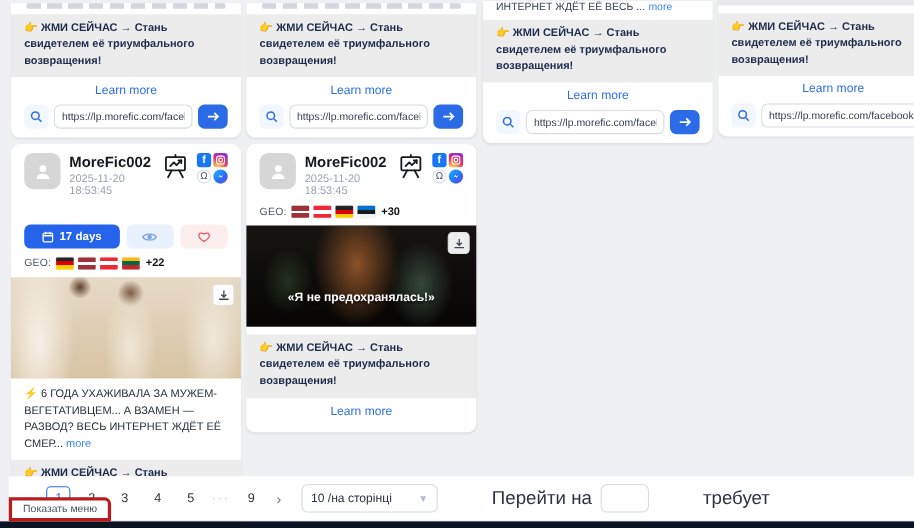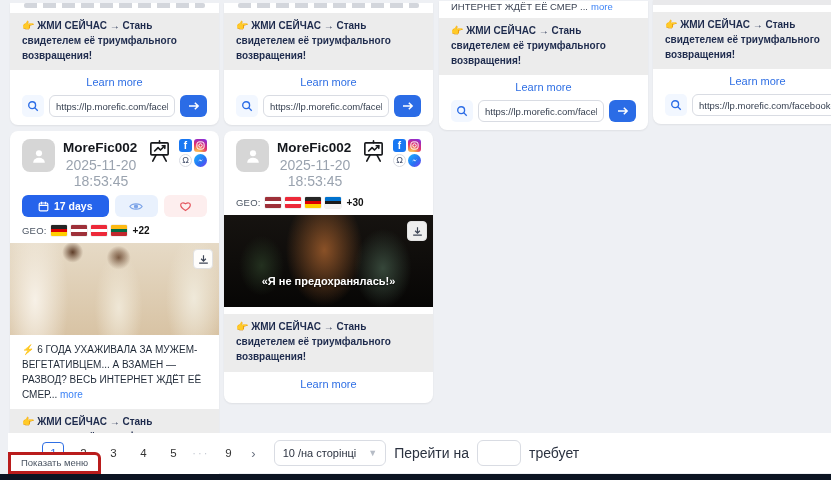--- a/index.html
+++ b/index.html
@@ -35,30 +35,30 @@
   .url-input { flex:1; min-width:0; height:22px; border:1px solid #d9dce3; border-radius:6px;
     padding:0 6px; font-size:9.5px; color:#374151; font-family:"Liberation Sans",sans-serif; background:#fff; }
   .sq-btn { width:27px; height:22px; border:none; border-radius:6px; background:#2b6ce6; flex:none;
     display:flex; align-items:center; justify-content:center; cursor:pointer; }
 
   .hdr { display:flex; align-items:flex-start; gap:8px; }
   .avatar { width:33px; height:33px; border-radius:8px; background:#d6d6d6; flex:none;
     display:flex; align-items:center; justify-content:center; }
   .who { flex:1; min-width:0; padding-top:1px; }
   .name { font-size:13.5px; font-weight:bold; color:#14171c; }
-  .date { font-size:14px; color:#9aa3af; margin-top:2px;text-align:center; }
+  .date { font-size:10px; color:#9aa3af; margin-top:2px; }
   .hdr-icons { display:flex; gap:7px; align-items:flex-start; }
   .platforms { display:grid; grid-template-columns:13px 13px; gap:2px; }
   .pf { width:13px; height:13px; border-radius:3px; display:flex; align-items:center; justify-content:center; overflow:hidden; }
   .pf-fb { background:#1877f2; color:#fff; font-size:10px; font-weight:bold; line-height:1; }
   .pf-ig { background:radial-gradient(circle at 28% 110%, #ffd776 0%, #f4a14b 24%, #e1306c 55%, #a02bba 80%, #7638fa 100%); }
   .pf-an { background:#fff; border:1px solid #d9dce3; border-radius:50%; color:#44506b; font-size:9px; line-height:1; }
   .pf-ms { background:linear-gradient(135deg,#18b6ff 0%,#2a6ff2 60%,#7b3df5 100%); border-radius:50%; }
 
-  .btn-row { display:flex; gap:6px; margin-top:6px; }
+  .btn-row { display:flex; gap:6px; margin-top:25px; }
   .days-btn { flex:2; height:22px; border:none; border-radius:6px; background:#2563eb; color:#fff;
     font-size:10.5px; font-weight:bold; display:flex; align-items:center; justify-content:center; gap:5px; cursor:pointer; }
   .eye-btn { flex:1; height:22px; border:none; border-radius:6px; background:#e9f1fd;
     display:flex; align-items:center; justify-content:center; cursor:pointer; }
   .heart-btn { flex:1; height:22px; border:none; border-radius:6px; background:#fdeeee;
     display:flex; align-items:center; justify-content:center; cursor:pointer; }
 
   .geo { display:flex; align-items:center; gap:4px; margin-top:8px; }
   .geo-label { font-size:9.5px; color:#4b5563; letter-spacing:.2px; }
   .flag { display:inline-block; width:16px; height:11px; border-radius:1px; box-shadow:0 0 0 .5px rgba(0,0,0,.12); }
@@ -94,23 +94,23 @@
 
   .pager-bar { position:absolute; left:8px; right:0; top:433px; height:40px; background:#fff;
     display:flex; align-items:center; gap:8px; padding-left:14px; z-index:2; }
   .found { font-size:11.5px; color:#2b3240; margin-right:4px; }
   .pg-arrow { font-size:13px; color:#c4c9d2; padding:0 4px; cursor:pointer; background:none; border:none; }
   .pg-num { min-width:22px; height:22px; border:none; background:none; font-size:11.5px; color:#333;
     display:flex; align-items:center; justify-content:center; cursor:pointer; font-family:"Liberation Sans",sans-serif; }
   .pg-num.active { border:1px solid #2f6fe4; border-radius:4px; color:#2f6fe4; background:#fff; }
   .pg-dots { font-size:11px; color:#c4c9d2; letter-spacing:2px; }
   .page-size { height:26px; border:1px solid #d9dce3; border-radius:6px; background:#fff;
-    display:flex; align-items:center; gap:12px; padding:0 8px; font-size:11px; color:#2b3240; cursor:pointer; margin-left:6px; }
+    display:flex; align-items:center; gap:24px; padding:0 8px; font-size:11px; color:#2b3240; cursor:pointer; margin-left:6px; }
   .chev { font-size:9px; color:#b6bcc6; }
-  .goto-label, .goto-suffix { font-size:14px; color:#2b3240; }
+  .goto-label, .goto-suffix { font-size:17px; color:#2b3240;margin-left:41px; }
   .goto-input { width:44px; height:26px; border:1px solid #d9dce3; border-radius:6px; background:#fff; padding:0 6px; }
 
   .menu-hint { position:absolute; left:8px; bottom:6px; background:#fff; border:3px solid #b91c1c;
     border-radius:0 6px 0 0; padding:2px 10px 3px; font-size:9.5px; color:#4b5563; z-index:4; cursor:pointer; }
   .bottom-bar { position:absolute; left:0; right:0; bottom:0; height:6px; background:#0c1422; z-index:3; }
 
   svg { display:block; }
 </style>
 </head>
 <body>
@@ -308,21 +308,21 @@
 
 
     <div class="cta">👉 ЖМИ СЕЙЧАС → Стань свидетелем её триумфального возвращения!</div>
     <a class="learn">Learn more</a>
 
   </div>
 </div>
 
 <div class="col col3">
   <div class="card partial">
-    <div class="cut-line"><span>ИНТЕРНЕТ ЖДЁТ ЕЁ СМЕР ...</span><a class="more-link">more</a></div>
+    <div class="cut-line"><span>ИНТЕРНЕТ ЖДЁТ ЕЁ ВЕСЬ ...</span><a class="more-link">more</a></div>
     <div class="cta">👉 ЖМИ СЕЙЧАС → Стань свидетелем её триумфального возвращения!</div>
     <a class="learn">Learn more</a>
     <div class="url-row">
       <span class="search-btn">
         <svg width="12" height="12" viewBox="0 0 14 14" fill="none" stroke="#2b6ce6" stroke-width="1.6">
             <circle cx="6" cy="6" r="4"></circle>
             <path d="M9.2 9.2 L12.5 12.5"></path>
           </svg>
       </span>
       <input class="url-input" value="https://lp.morefic.com/facebook-0iHH0v023" style="">

